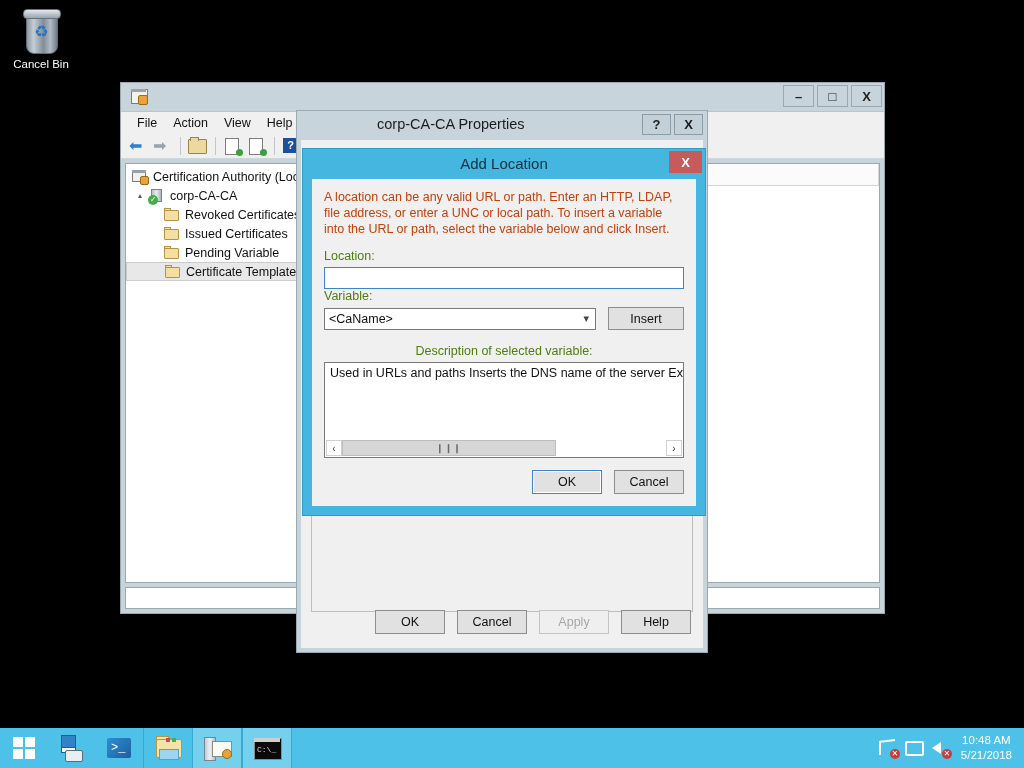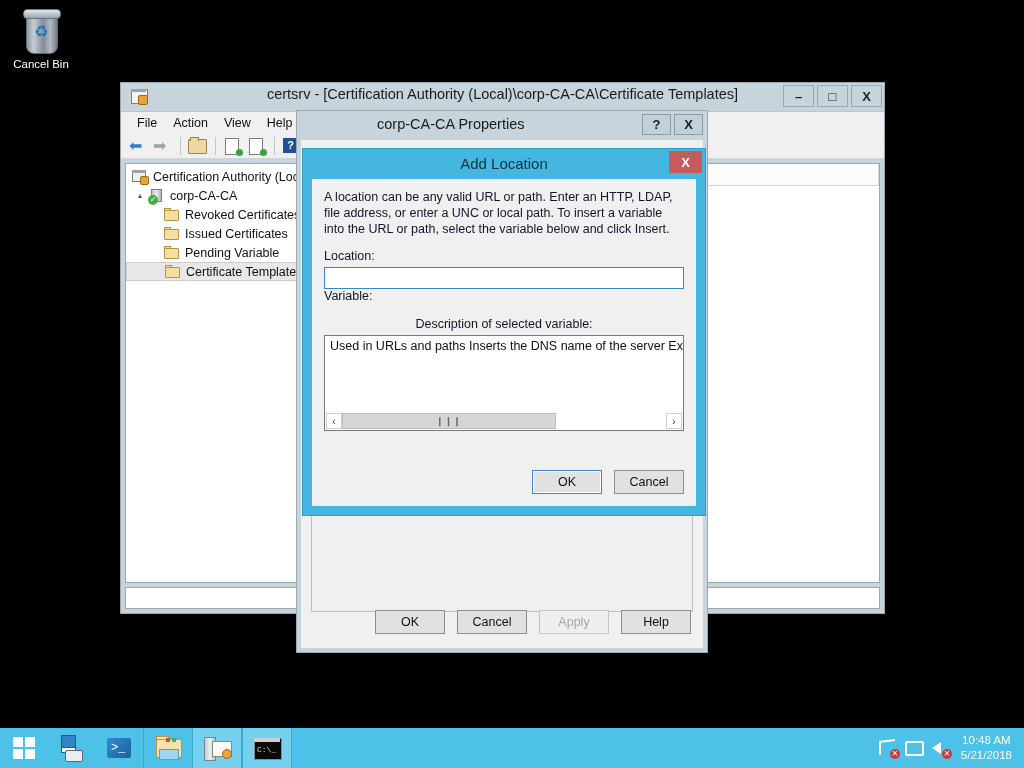--- a/index.html
+++ b/index.html
@@ -542,27 +542,27 @@
     left: 9px;
     right: 9px;
     top: 30px;
     bottom: 9px;
     background: #f0f0f0;
     box-sizing: border-box;
     padding: 10px 12px;
   }
   #addloc-desc {
     font-size: 12.5px;
-    color: #0f172a;
+    color: #c2410c;
     line-height: 16px;
     margin-bottom: 12px;
   }
   .fld-label {
     font-size: 12.5px;
-    color: #0f172a;
+    color: #4d7c0f;
     margin-bottom: 4px;
   }
   #location-input {
     width: 100%;
     height: 22px;
     background: #ffffff;
     border: 1px solid #3d85c6;
     box-sizing: border-box;
     font-size: 12.5px;
     padding: 0 4px;
@@ -806,21 +806,20 @@
   </div>
 
   <div id="certsrv-window">
 
     <div id="certsrv-titlebar">
       <div id="certsrv-title-icon">
         <div class="mmc-icon-box"></div>
         <div class="mmc-icon-bar"></div>
         <div class="mmc-icon-badge"></div>
       </div>
-      <div id="certsrv-title-text">certsrv - [Certification Authority (Local)\corp-CA-CA\Certificate Templates]</div>
       <div id="certsrv-winbuttons">
         <div class="win-btn">–</div>
         <div class="win-btn">□</div>
         <div class="win-btn close">X</div>
       </div>
     </div>
 
     <div id="certsrv-menubar">
       <div class="menu-item">File</div>
       <div class="menu-item">Action</div>
@@ -989,20 +988,27 @@
       <div id="addloc-title-text">Add Location</div>
       <div id="addloc-close">X</div>
     </div>
     <div id="addloc-content">
       <div id="addloc-desc">A location can be any valid URL or path. Enter an HTTP, LDAP, file address, or enter a UNC or local path. To insert a variable into the URL or path, select the variable below and click Insert.</div>
 
       <div class="fld-label">Location:</div>
       <input id="location-input" type="text" value="" style="">
 
       <div class="fld-label" style="">Variable:</div>
+      <div id="variable-row">
+        <div id="variable-select">
+          <span>&lt;CaName&gt;</span>
+          <span class="chev">▾</span>
+        </div>
+        <div id="insert-btn">Insert</div>
+      </div>
 
       <div class="fld-label" style="margin-top:14px;text-align:center;">Description of selected variable:</div>
       <div id="vardesc-box">
         <div id="vardesc-text">Used in URLs and paths
 Inserts the DNS name of the server
 Example location: http://&lt;ServerDNSName&gt;/CertEnroll/&lt;CaName&gt;&lt;CRLNa</div>
         <div id="vardesc-scroll">
           <div class="sb-arrow">‹</div>
           <div class="sb-track">
             <div class="sb-thumb">❙❙❙</div>

